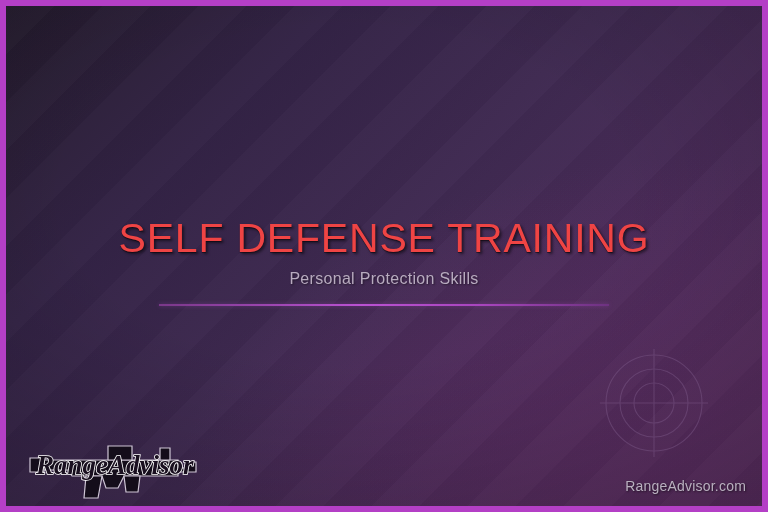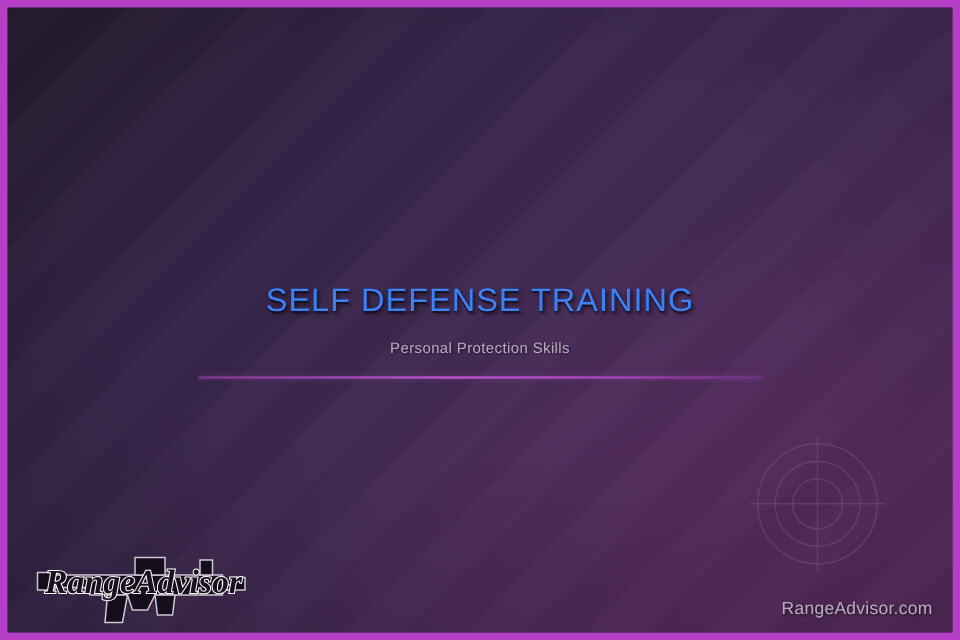--- a/index.html
+++ b/index.html
@@ -62,31 +62,31 @@
 
   
   #titleblock {
     position: absolute;
     left: 0;
     right: 0;
     top: 204px;
     text-align: center;
   }
   #main-title {
-    margin: 15px;
-    font-size: 26px;
+    margin: 4px;
+    font-size: 41px;
     font-weight: normal;
     letter-spacing: 0.8px;
-    color: #3b82f6;
+    color: #ef4444;
     text-shadow: 2px 2px 3px rgba(0,0,0,0.55), 0 1px 0 rgba(0,0,0,0.4);
     line-height: 1.18;
   }
   #subtitle {
     margin: 8px 0 0 0;
-    font-size: 12px;
+    font-size: 16px;
     font-weight: normal;
     color: #b8abbf;
     letter-spacing: 0.3px;
     text-shadow: 1px 1px 2px rgba(0,0,0,0.45);
   }
   #divider {
     margin: 16px auto 0 auto;
     width: 450px;
     height: 2px;
     background: linear-gradient(90deg, #7d3a8c 0%, #b84fd0 45%, #c濃 0%, #a845bd 72%, #6f3380 100%);

